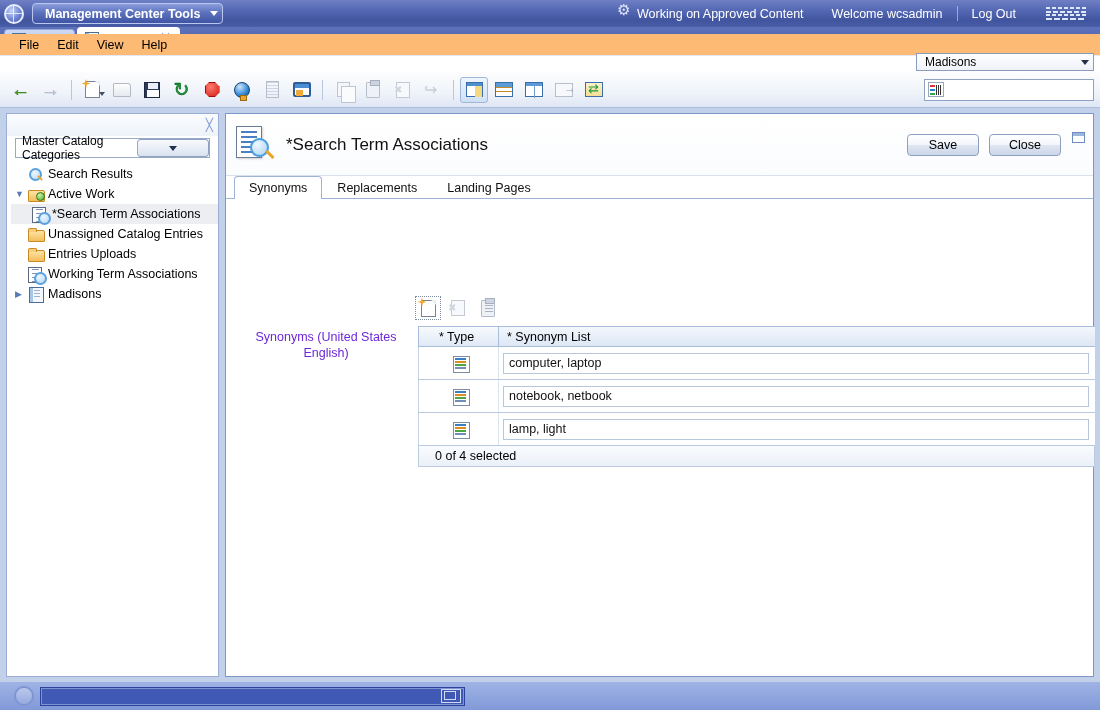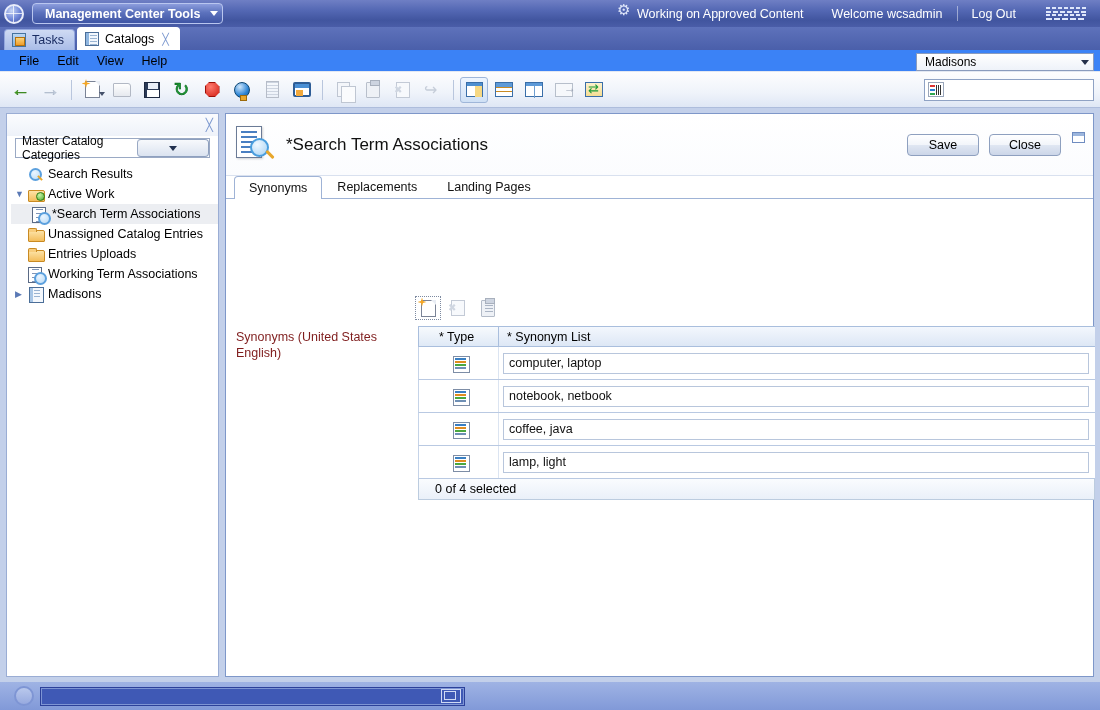--- a/index.html
+++ b/index.html
@@ -86,22 +86,22 @@
   }
   .ico-book:after {
     content:""; position:absolute; left:4px; top:2px; width:7px; height:1px;
     box-shadow:0 3px 0 #9ab4d2, 0 6px 0 #9ab4d2, 0 9px 0 #9ab4d2;
     background:#9ab4d2;
   }
   .tab-x { color:#7e9ad0; font-size:11px; margin-left:2px; cursor:pointer; }
 
   
   .menubar {
-    position:absolute; left:0; top:50px; width:1100px; height:22px;
-    background:#3b82f6; display:flex; align-items:center; padding-left:10px;
+    position:absolute; left:0; top:34px; width:1100px; height:22px;
+    background:#fdba74; display:flex; align-items:center; padding-left:10px;
     border-bottom:1px solid #e3e8f2;
   }
   .menubar .mi { padding:2px 9px; font-size:12.5px; cursor:pointer; }
 
   
   .storerow {
     position:absolute; left:0; top:50px; width:1100px; height:24px;
     display:flex; align-items:center; justify-content:flex-end; padding-right:6px;
     pointer-events:none;
   }
@@ -273,42 +273,42 @@
   .dt-btns { position:absolute; right:32px; top:20px; display:flex; gap:10px; }
   .btn {
     min-width:72px; height:22px; padding:0 12px;
     background:linear-gradient(to bottom,#ffffff 0%,#f2f5fa 48%,#dfe6f2 52%,#ccd6e8 100%);
     border:1px solid #8ea0bf; border-radius:4px; font-size:12.5px; cursor:pointer;
   }
   .maxi-ico { position:absolute; right:8px; top:18px; width:13px; height:11px;
     border:1px solid #6f8cc0; background:#fff; cursor:pointer; }
   .maxi-ico:before { content:"";position:absolute;left:0;top:0;width:100%;height:3px;background:#9cb6dd; }
 
-  .dt-tabs { height:23px; display:flex; align-items:flex-start; padding-left:8px;
+  .dt-tabs { height:23px; display:flex; align-items:flex-end; padding-left:8px;
     border-bottom:1px solid #9fb3d6; background:#ffffff; }
   .dtab { height:21px; padding:0 14px; display:flex; align-items:center; font-size:12.5px;
     cursor:pointer; border:1px solid transparent; border-bottom:none; border-radius:4px 4px 0 0; color:#111; }
   .dtab.active { background:#ffffff; border-color:#9fb3d6; height:23px; margin-bottom:-1px; }
 
   
   .form-body { position:relative; padding:12px 0 0 0; }
   .grid-tools { position:absolute; left:190px; top:98px; display:flex; gap:6px; }
   .gt { width:24px;height:22px;display:flex;align-items:center;justify-content:center;cursor:pointer;position:relative; }
   .gt.focus { outline:1px dotted #7d8aa0; }
   .gt-new { width:15px;height:17px;background:#fff;border:1px solid #7a8396;position:relative; }
   .gt-new:before { content:"";position:absolute;right:-1px;top:-1px;border-left:5px solid transparent;border-top:5px solid #e9edf4; }
   .gt-del { width:14px;height:16px;background:#f7f9fc;border:1px solid #c3cad6;position:relative; }
   .gt-del:after { content:"\2716";position:absolute;left:-4px;top:1px;font-size:10px;color:#cfd6e1; }
   .gt-list { width:14px;height:17px;background:#eef1f6;border:1px solid #b3bbc8;position:relative;border-radius:1px; }
   .gt-list:before { content:"";position:absolute;left:3px;top:-3px;width:8px;height:4px;background:#cdd4e0;border:1px solid #a8b0bd; }
   .gt-list:after { content:"";position:absolute;left:3px;top:4px;width:8px;height:1px;
     background:#aab4c4;box-shadow:0 3px 0 #aab4c4,0 6px 0 #aab4c4; }
 
-  .field-label { position:absolute; left:10px; top:130px; width:180px; text-align:left;
-    font-size:12.5px; line-height:16px; color:#7f1d1d; }
+  .field-label { position:absolute; left:10px; top:130px; width:180px; text-align:center;
+    font-size:12.5px; line-height:16px; color:#6d28d9; }
 
   .grid { position:absolute; left:192px; top:127px; width:677px; }
   .grid-head { display:flex; height:21px; background:linear-gradient(to bottom,#f3f7fd,#dde7f5);
     border:1px solid #a9bedd; border-right:none; }
   .gh-type { width:80px; padding-left:20px; display:flex; align-items:center; font-size:12.5px;
     border-right:1px solid #a9bedd;
     background:linear-gradient(to bottom,#f7fafd,#dfe9f6); }
   .gh-syn { flex:1; padding-left:8px; display:flex; align-items:center; font-size:12.5px; }
   .grow { display:flex; height:33px; border-left:1px solid #c5d3e8; border-bottom:1px solid #b9c9e2;
     background:#ffffff; align-items:center; }
@@ -596,28 +596,20 @@
 
           <div class="grow">
             <div class="gr-type">
                 <span class="type-ico"></span>
               </div>
             <div class="gr-syn">
               <input class="cell-input" value="notebook, netbook" style="">
             </div>
           </div>
 
-          <div class="grow">
-            <div class="gr-type">
-                <span class="type-ico"></span>
-              </div>
-            <div class="gr-syn">
-              <input class="cell-input" value="coffee, java" style="">
-            </div>
-          </div>
 
           <div class="grow">
             <div class="gr-type">
                 <span class="type-ico"></span>
               </div>
             <div class="gr-syn">
               <input class="cell-input" value="lamp, light" style="">
             </div>
           </div>
 

